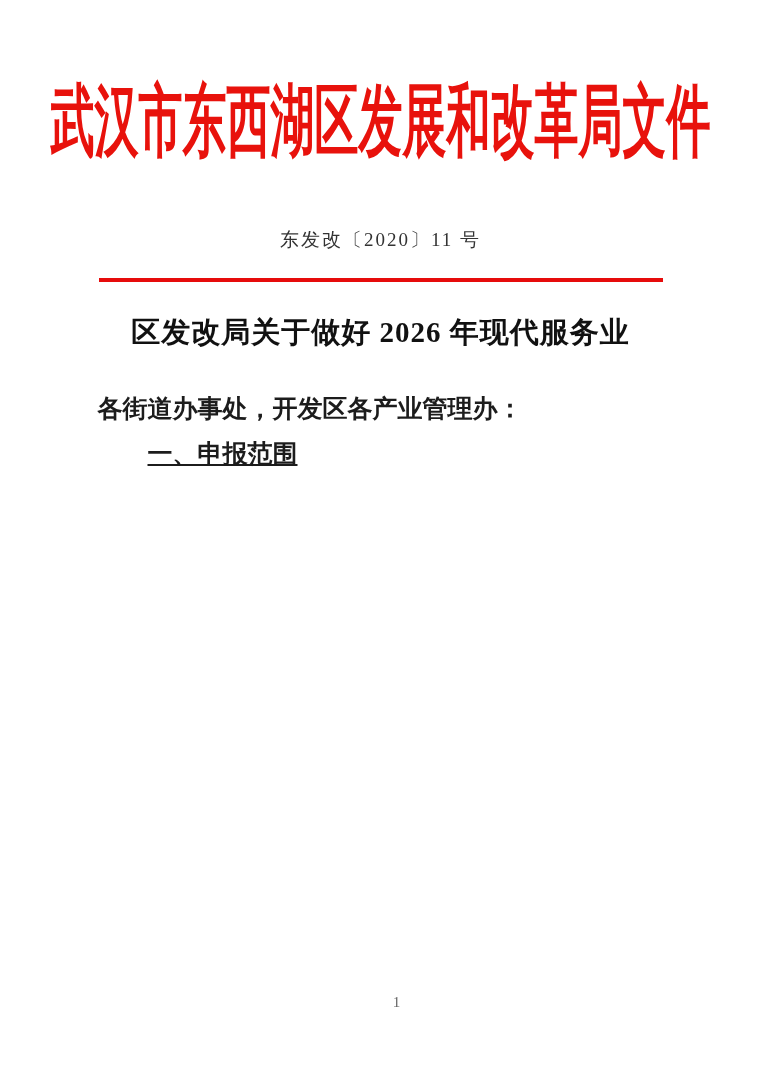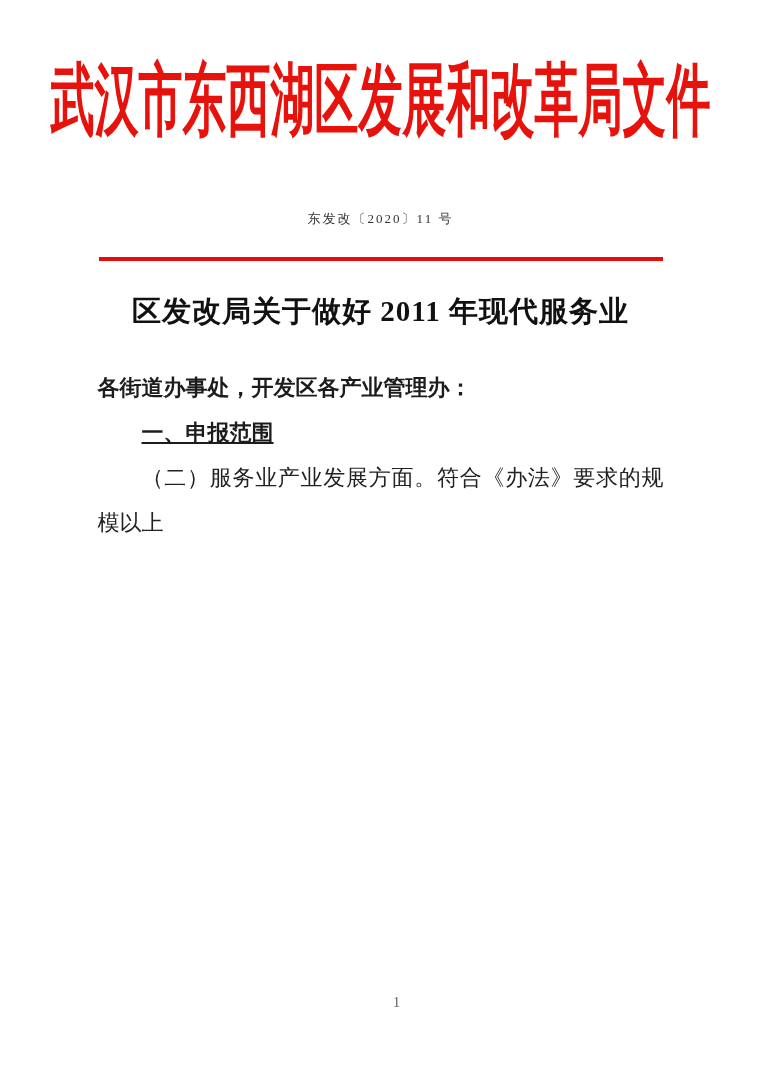--- a/index.html
+++ b/index.html
@@ -12,41 +12,41 @@
     width: 761px;
     height: 1066px;
     margin: 0 auto;
     background: #ffffff;
     overflow: hidden;
     font-family: "Liberation Serif", "DejaVu Serif", serif;
     color: #222222;
   }
   
   .red-header-wrap {
-    padding-top: 74px;
+    padding-top: 95px;
     text-align: center;
     line-height: 56px;
     height: 56px;
   }
   .red-header {
     display: inline-block;
     font-size: 44px;
     font-weight: bold;
     white-space: nowrap;
     color: var(--header-red, #e8120c);
     transform: scaleY(1.8);
     transform-origin: center;
     letter-spacing: 0px;
     font-family: "Liberation Serif", "DejaVu Serif", serif;
   }
   
   .doc-number {
     margin-top: 76px;
     text-align: center;
-    font-size: 13px;
+    font-size: 19px;
     line-height: 26px;
     color: #333333;
     letter-spacing: 2px;
   }
   
   .red-divider {
     width: 564px;
     height: 4px;
     margin: 25px auto 0 auto;
     background: var(--divider-red, #e60c0c);
@@ -58,21 +58,21 @@
     font-size: 29px;
     font-weight: bold;
     line-height: 48px;
     color: #111111;
     letter-spacing: 1px;
   }
   
   .doc-body {
     width: 566px;
     margin: 30px auto 0 auto;
-    font-size: 22px;
+    font-size: 25px;
     line-height: 45px;
     text-align: justify;
     text-justify: inter-ideograph;
     color: #222222;
   }
   .doc-body p {
     margin: 0;
     padding: 0;
   }
   .salutation {
@@ -109,24 +109,23 @@
 
   <div class="red-header-wrap">
     <span class="red-header">武汉市东西湖区发展和改革局文件</span>
   </div>
 
   <div class="doc-number">东发改〔2020〕11 号</div>
 
   <div class="red-divider"></div>
 
   <div class="doc-title">
-    <div>区发改局关于做好 2011 年现代服务业</div>
+    <div>区发改局关于做好 2026 年现代服务业</div>
   </div>
 
   <div class="doc-body">
     <p class="salutation">各街道办事处，开发区各产业管理办：</p>
     <p class="section-heading">一、申报范围</p>
-    <p class="para">（二）服务业产业发展方面。符合《办法》要求的规模以上</p>
   </div>
 
   <div class="page-number">1</div>
 
 </div>
 
 </body></html>

